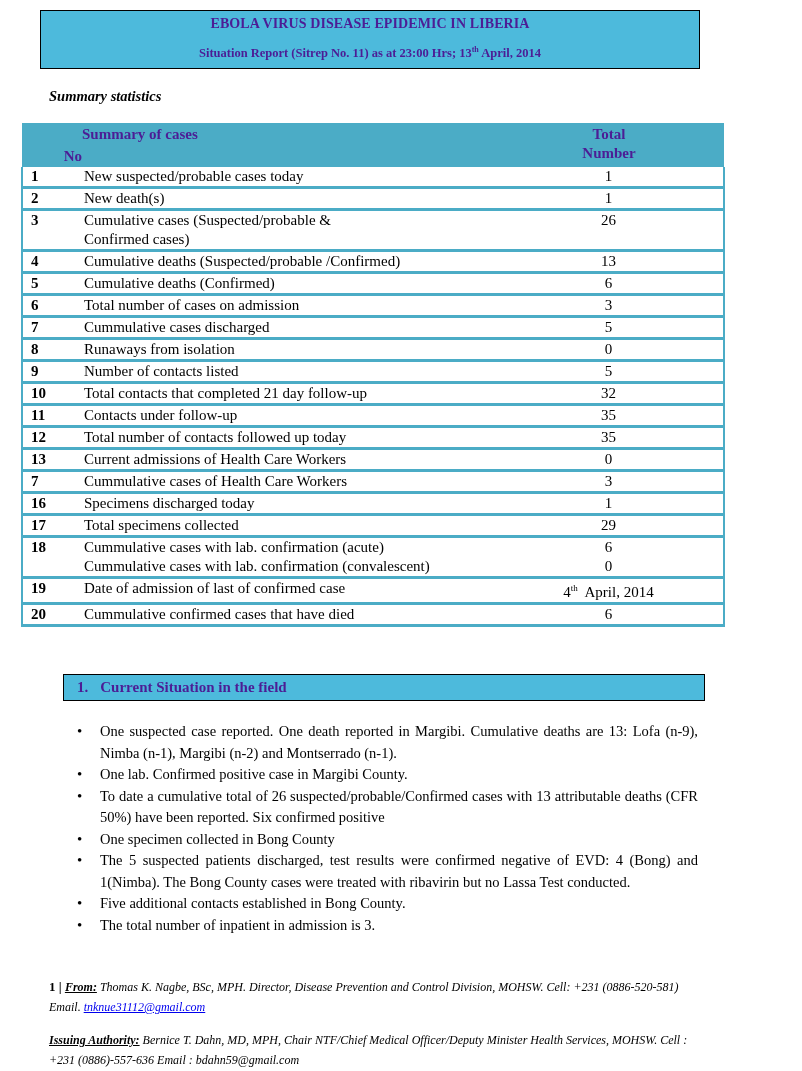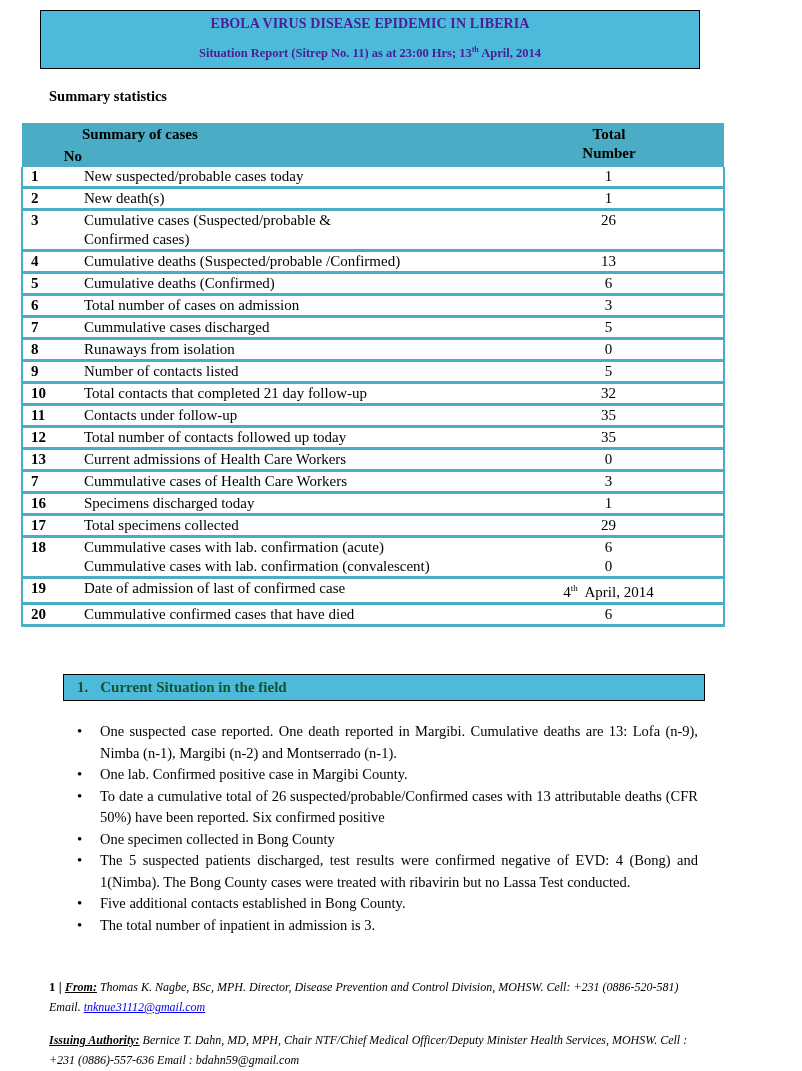--- a/index.html
+++ b/index.html
@@ -10,48 +10,48 @@
   .title-box {
     position: absolute; left: 40px; top: 10px; width: 658px; height: 57px;
     background: #4dbadc; border: 1.5px solid #000;
     color: #4c1d95; text-align: center; font-weight: bold;
   }
   .title-box .t1 { font-size: 14px; margin-top: 5px; letter-spacing: 0.1px; }
   .title-box .t2 { font-size: 12.5px; margin-top: 13px; }
   .title-box sup { font-size: 8px; }
 
   .summary-heading {
-    position: absolute; left: 49px; top: 88px; font-size: 14.5px; font-weight: bold;
+    position: absolute; left: 49px; top: 88px; font-size: 14.5px; font-weight: bold; font-style: italic;
   }
 
   table.summary {
     position: absolute; left: 21px; top: 123px; width: 704px;
     border-collapse: collapse; font-size: 15px;
   }
   table.summary th, table.summary td {
     border-left: 2px solid #4bacc6; border-right: 2px solid #4bacc6;
     padding: 0; vertical-align: top; line-height: 19px;
   }
   table.summary tr.head th {
-    background: #4bacc6; color: #000000; font-weight: bold; border: none;
+    background: #4bacc6; color: #4c1d95; font-weight: bold; border: none;
     height: 42px; font-size: 15px;
   }
   table.summary tr.head th.no { vertical-align: bottom; text-align: right; padding-left: 8px; padding-bottom: 1px; width: 52px; }
   table.summary tr.head th.desc { vertical-align: top; text-align: left; padding-top: 2px; }
   table.summary tr.head th.tot { text-align: center; width: 230px; padding-top: 2px; line-height: 19px; }
   table.summary tr.row td { border-bottom: 3px solid #4bacc6; }
   table.summary td.no { font-weight: bold; padding-left: 8px; border-right: none; }
   table.summary td.desc { border-left: none; border-right: none; padding-left: 2px; }
   table.summary td.tot { text-align: center; border-left: none; }
   table.summary sup { font-size: 9px; }
 
   .section-box {
     position: absolute; left: 63px; top: 674px; width: 640px; height: 25px;
     background: #4dbadc; border: 1.5px solid #000;
-    color: #14532d; font-weight: bold; font-size: 15px; line-height: 25px;
+    color: #4c1d95; font-weight: bold; font-size: 15px; line-height: 25px;
   }
   .section-box .num { margin-left: 13px; margin-right: 12px; }
 
   ul.bullets {
     position: absolute; left: 77px; top: 721px; width: 621px;
     margin: 0; padding: 0; list-style: none; font-size: 14.5px;
   }
   ul.bullets li {
     position: relative; padding-left: 23px; line-height: 21.5px; text-align: justify;
     margin-bottom: 0;

